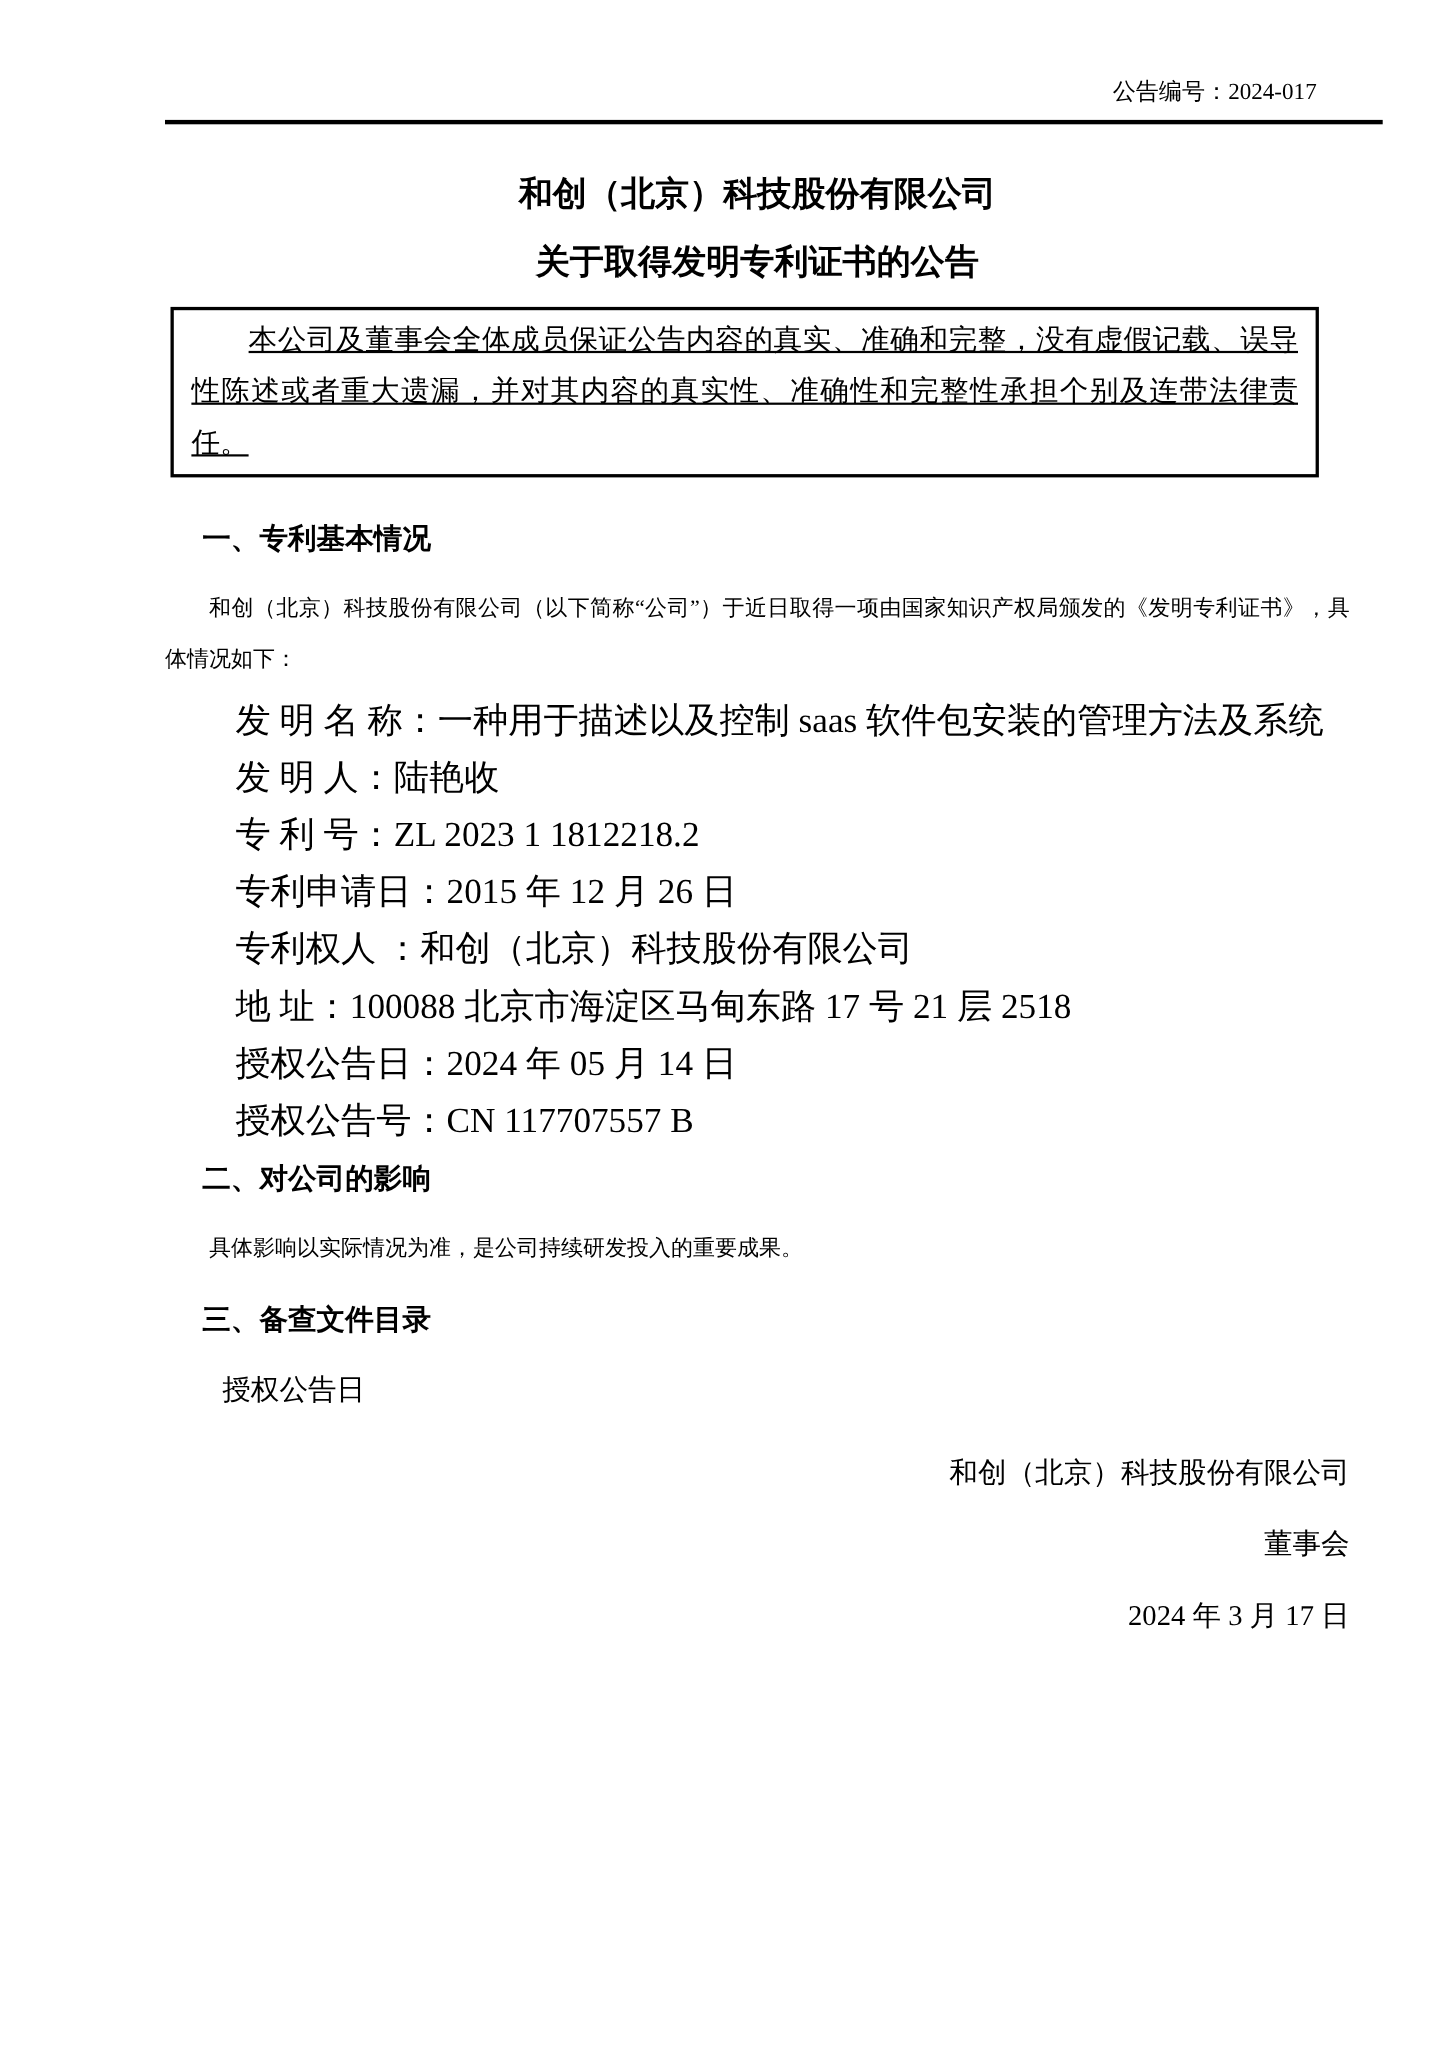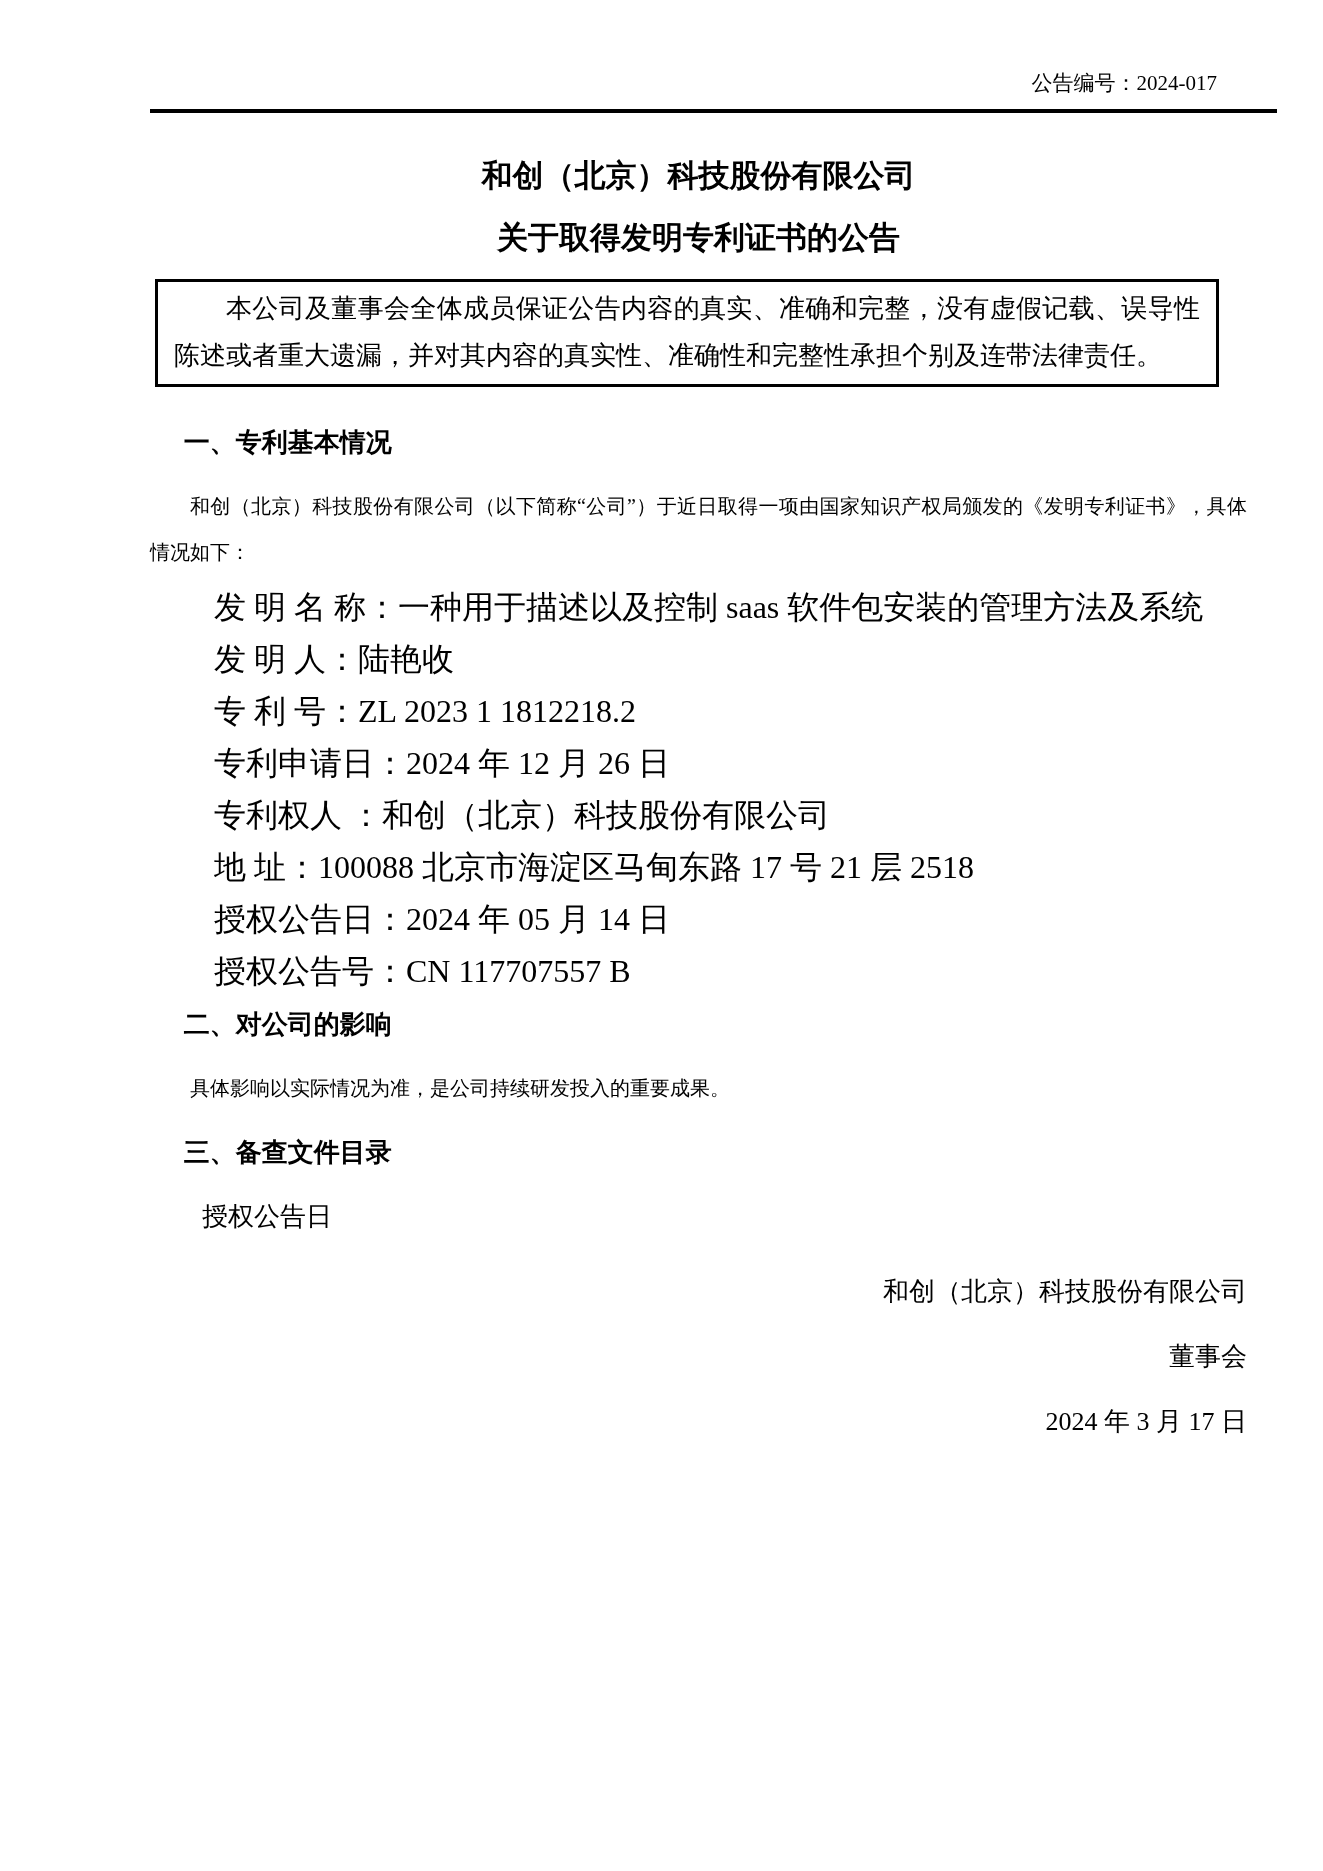--- a/index.html
+++ b/index.html
@@ -5,21 +5,21 @@
   html, body {
     margin: 0;
     padding: 0;
     background: #ffffff;
   }
   .page {
     position: relative;
     width: 1323px;
     height: 1871px;
     box-sizing: border-box;
-    padding: 70px 76px 0 150px;
+    padding: 70px 96px 0 150px;
     background: #ffffff;
     color: #000000;
     font-family: "Liberation Serif", "DejaVu Serif", serif;
     overflow: hidden;
   }
   .annno {
     text-align: right;
     font-size: 21px;
     line-height: 27px;
     margin-right: 30px;
@@ -56,20 +56,21 @@
   .disclaimer-box {
     border: 3px solid #000;
     margin-top: 18px;
     margin-left: 5px;
     margin-right: 28px;
     padding: 3px 16px 5px 16px;
     font-size: 26px;
     line-height: 47px;
     text-align: justify;
     text-indent: 2em;
+    text-decoration: underline;
   }
   .sec-heading {
     margin: 0;
     font-family: "Liberation Sans", "DejaVu Sans", sans-serif;
     font-size: 26px;
     font-weight: bold;
     line-height: 34px;
     text-indent: 1.3em;
   }
   .h1 { margin-top: 38px; }
@@ -125,21 +126,21 @@
   <div class="disclaimer-box">本公司及董事会全体成员保证公告内容的真实、准确和完整，没有虚假记载、误导性陈述或者重大遗漏，并对其内容的真实性、准确性和完整性承担个别及连带法律责任。</div>
 
   <p class="sec-heading h1">一、专利基本情况</p>
 
   <p class="para intro">和创（北京）科技股份有限公司（以下简称“公司”）于近日取得一项由国家知识产权局颁发的《发明专利证书》，具体情况如下：</p>
 
   <div class="details">
     <p class="detail">发 明 名 称：一种用于描述以及控制 saas 软件包安装的管理方法及系统</p>
     <p class="detail">发 明 人：陆艳收</p>
     <p class="detail">专 利 号：ZL 2023 1 1812218.2</p>
-    <p class="detail">专利申请日：2024 年 12 月 26 日</p>
+    <p class="detail">专利申请日：2015 年 12 月 26 日</p>
     <p class="detail">专利权人 ：和创（北京）科技股份有限公司</p>
     <p class="detail">地 址：100088 北京市海淀区马甸东路 17 号 21 层 2518</p>
     <p class="detail">授权公告日：2024 年 05 月 14 日</p>
     <p class="detail">授权公告号：CN 117707557 B</p>
   </div>
 
   <p class="sec-heading h2">二、对公司的影响</p>
 
 
   <p class="para note">具体影响以实际情况为准，是公司持续研发投入的重要成果。</p>

